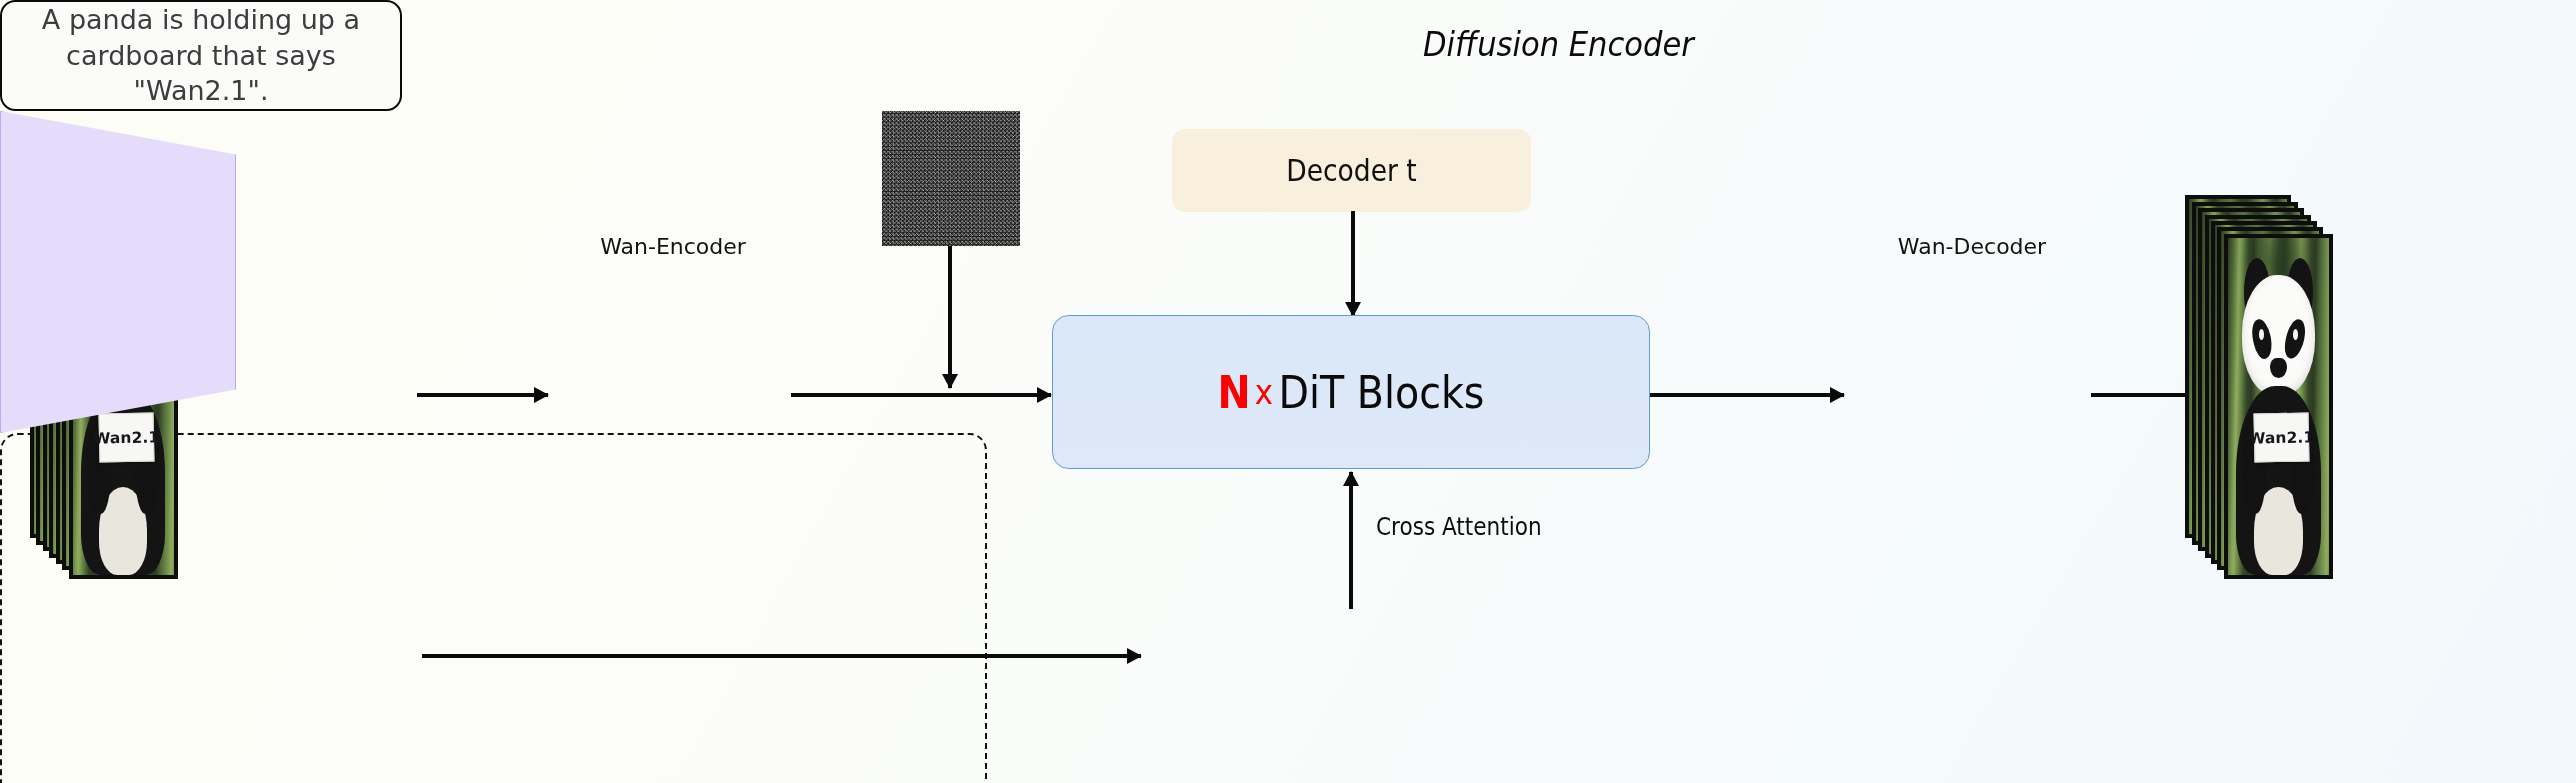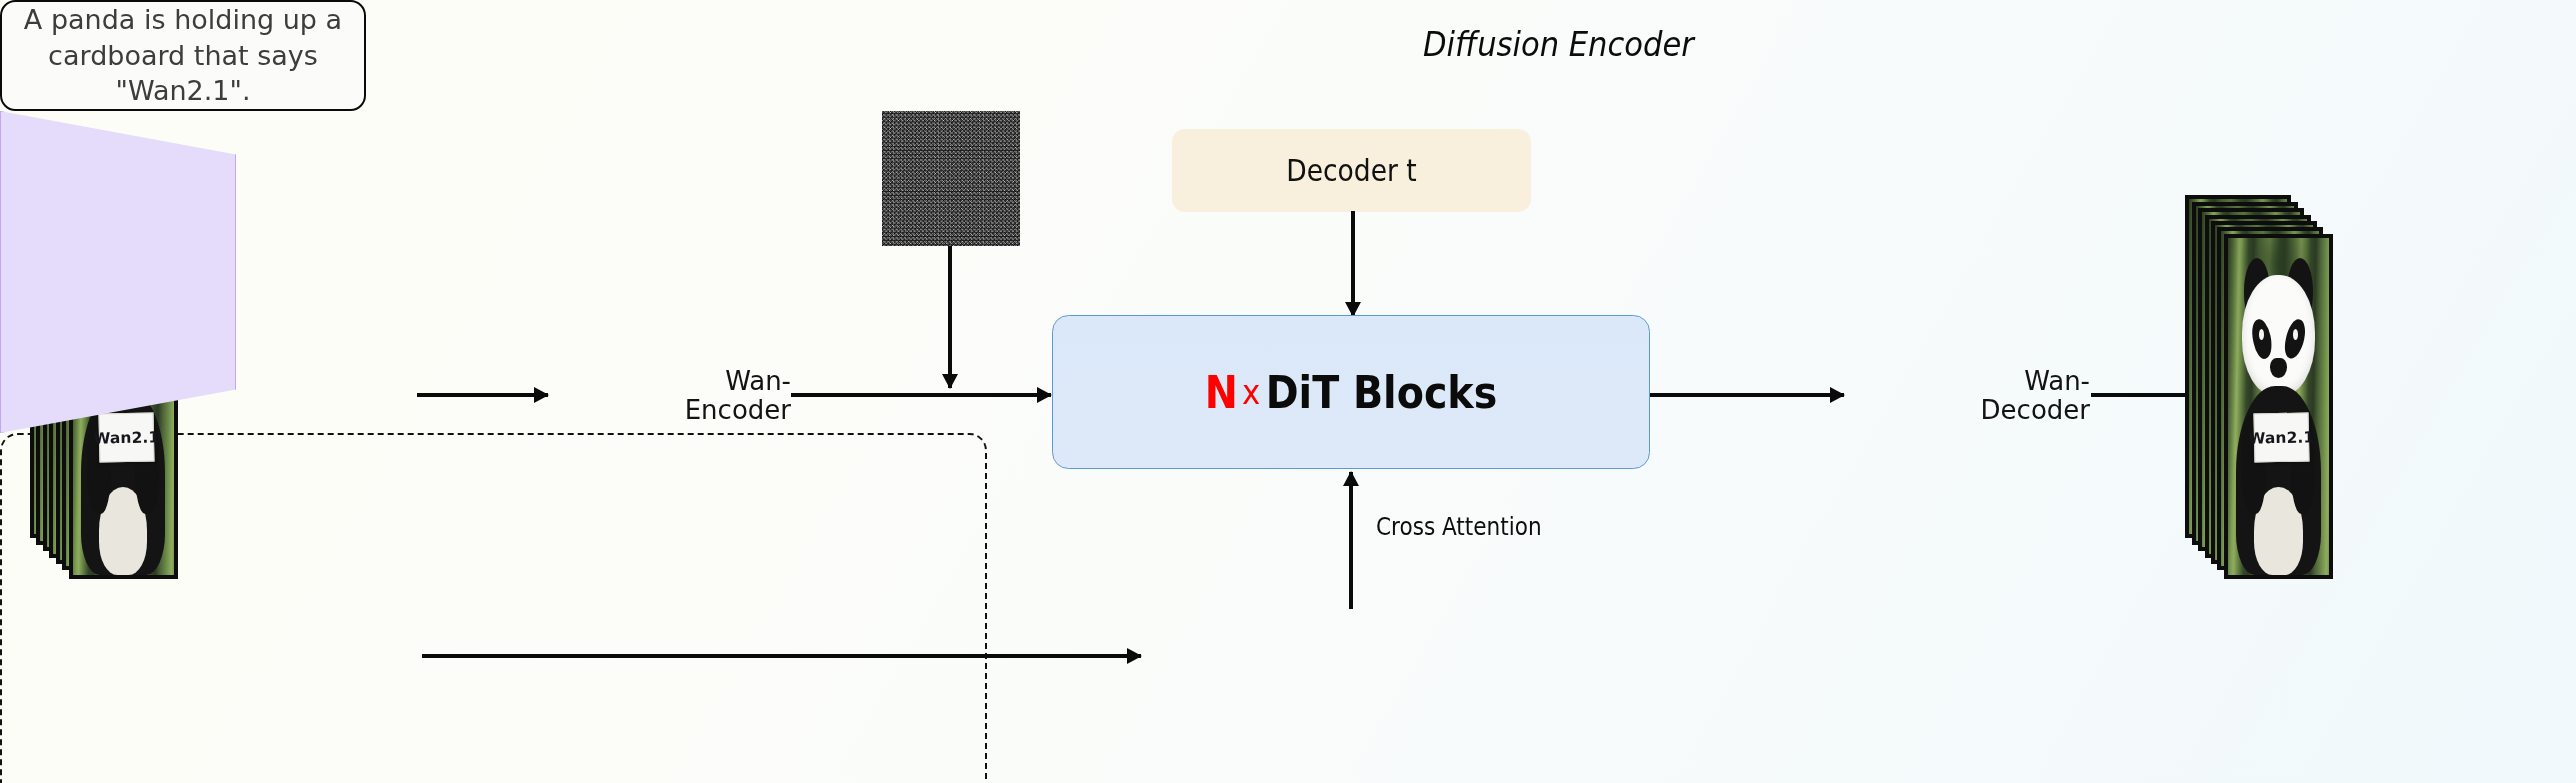--- a/index.html
+++ b/index.html
@@ -127,23 +127,23 @@
 
   
   .trap {
     background: #e5dcfb;
     border: 1.8px solid #c3a6f0;
     box-sizing: border-box;
   }
   .trap.enc { clip-path: polygon(0% 0%, 100% 13.5%, 100% 86.5%, 0% 100%); }
   .trap-label {
     position: absolute; inset: 0;
-    display: flex; flex-direction: column;
-    align-items: flex-end; justify-content: center;
-    font-size: 26px; color: #131313; line-height: 1.12;
+    display: flex; 
+    align-items: flex-start; justify-content: center;
+    font-size: 22px; color: #131313; line-height: 1.12;
     text-align: center;
     font-family: "DejaVu Sans", sans-serif;
   }
 
   
   .mod {
     box-sizing: border-box;
     border-radius: 13px;
     display: flex; align-items: center; justify-content: center;
     font-family: "DejaVu Sans Condensed", "DejaVu Sans", sans-serif;
@@ -155,21 +155,21 @@
   .mod.dit {
     background: linear-gradient(180deg, #dbe8f9 0%, #dde9f8 100%);
     border: 1.8px solid #5c9ad4; font-size: 44px;
     border-radius: 16.5px;
   }
   .mod.umt5 {
     background: #e4f0dc; border: 1.8px solid #87bb6c; font-size: 31px;
   }
   .dit-n { color: #ff0000; font-weight: 700; }
   .dit-x { color: #ff0000; font-weight: 400; font-size: .78em; margin: 0 .16em 0 .12em; }
-  .dit-rest { color: #0b0b0b; font-weight: bold; }
+  .dit-rest { color: #0b0b0b; }
 
   
   .dashdot {
     border: 2.4px dashed #111;
     border-radius: 17.7px;
     box-sizing: border-box;
     background: transparent;
   }
   .dd-title {
     position: absolute;
@@ -239,21 +239,21 @@
         <div class="p-mouth" style="left:42%; top:42%; width:16%; height:3%;"></div>
         <div class="p-body" style="left:8%;  top:44%; width:84%; height:56%;"></div>
         <div class="p-belly" style="left:26%; top:74%; width:48%; height:26%;"></div>
         <div class="p-arm" style="left:14%; top:52%; width:24%; height:30%;"></div>
         <div class="p-arm" style="right:14%; top:52%; width:24%; height:30%;"></div>
         <div class="p-sign" style="left:26%; top:52%; width:52%; height:14%; font-size:15.4px;">Wan2.1</div>
       </div>
     </div>
   </div>
 
-  <div class="prompt-box center-txt" style="left:5.9px; top:606px; width:366px; height:111px;
+  <div class="prompt-box center-txt" style="left:5.9px; top:606px; width:402px; height:111px;
               flex-direction:column;">
     <div>A panda is holding up a</div>
     <div>cardboard that says "Wan2.1".</div>
   </div>
 
   <div class="arrow-h" style="left:417px; top:393px; width:131px;"></div>
 
   <div class="trap enc" style="left:555px; top:235px; width:236px; height:322px;">
   </div>
   <div class="abs" style="left:555px; top:235px; width:236px; height:322px;">

